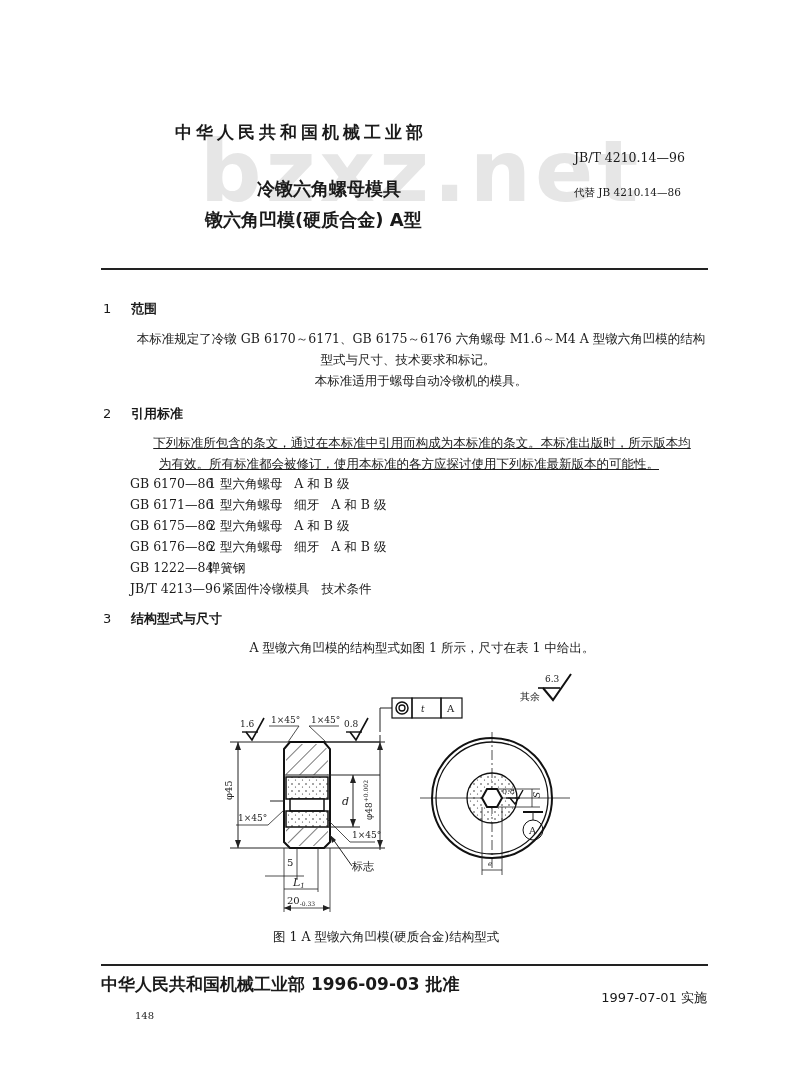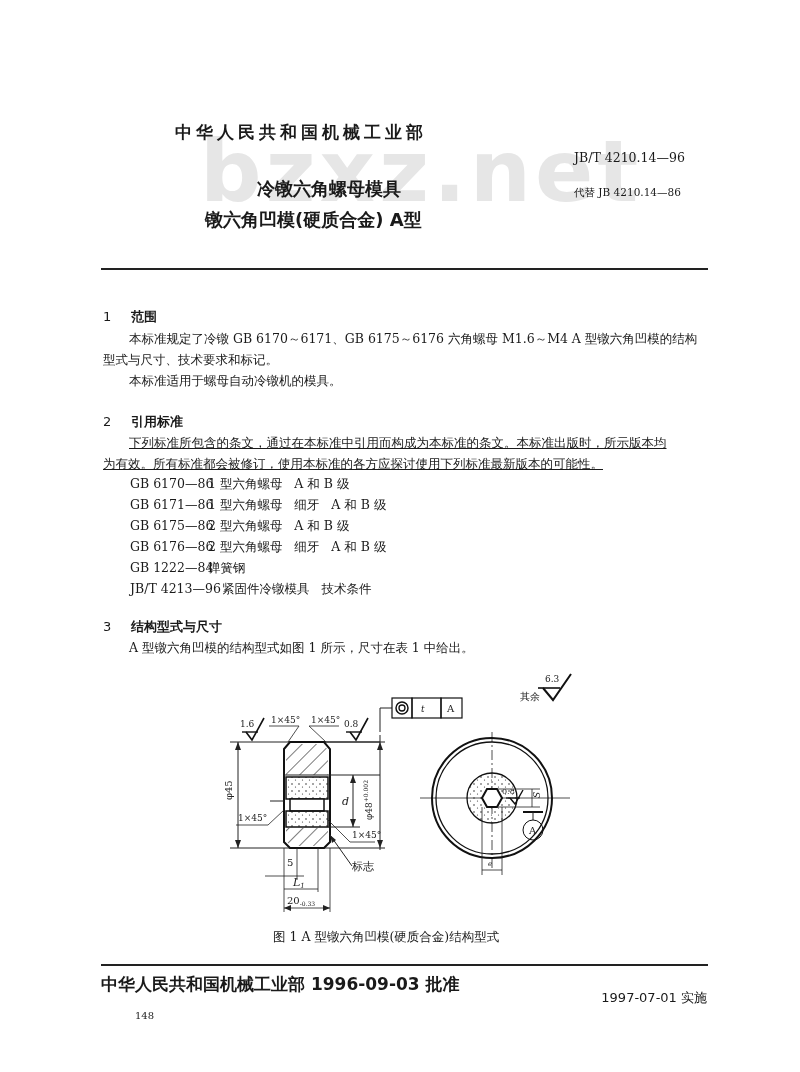--- a/index.html
+++ b/index.html
@@ -12,23 +12,23 @@
       left: 200px; top: 128px; font-family: "DejaVu Sans", "Liberation Sans", sans-serif;
       font-weight: bold; font-size: 86px; color: #e6e6e6; letter-spacing: 4px; line-height: 1; z-index: 0;
     }
     .hdr-org { left: 175px; top: 121px; font-family: "DejaVu Sans", sans-serif; font-weight: bold; font-size: 17px; letter-spacing: 4px; z-index: 1; }
     .std-no { left: 574px; top: 150px; font-size: 12.5px; z-index: 1; }
     .std-no b { font-weight: normal; }
     .replaces { left: 574px; top: 186px; font-size: 10.5px; z-index: 1; }
     .title1 { left: 257px; top: 177px; font-family: "DejaVu Sans", sans-serif; font-weight: bold; font-size: 18px; z-index: 1; }
     .title2 { left: 205px; top: 208px; font-family: "DejaVu Sans", sans-serif; font-weight: bold; font-size: 18px; z-index: 1; }
     .rule { height: 2px; background: #222; }
-    .sec-h { font-family: "DejaVu Sans", sans-serif; font-weight: bold; font-size: 13px; margin-top: 8px; }
+    .sec-h { font-family: "DejaVu Sans", sans-serif; font-weight: bold; font-size: 13px; }
     .sec-h .num { display: inline-block; width: 28px; font-weight: normal; }
-    .para { font-size: 12.5px; line-height: 21px; }
+    .para { font-size: 12.5px; line-height: 21px; text-align: center; }
     .indent { text-indent: 26px; }
     .ref-row { font-size: 12.5px; height: 21px; line-height: 21px; white-space: pre; }
     .caption { left: 273px; top: 929px; font-size: 12.5px; }
     .foot-left { left: 101px; top: 973px; font-family: "DejaVu Sans", sans-serif; font-weight: bold; font-size: 17px; }
     .foot-right { right: 93px; top: 973px; font-family: "DejaVu Sans", sans-serif; font-size: 13px; margin-top: 16px; }
     .page-num { left: 135px; top: 1010px; font-size: 10px; }
     svg text { font-family: "DejaVu Serif", serif; fill: #222; }
   </style>
 </head>
 <body>

